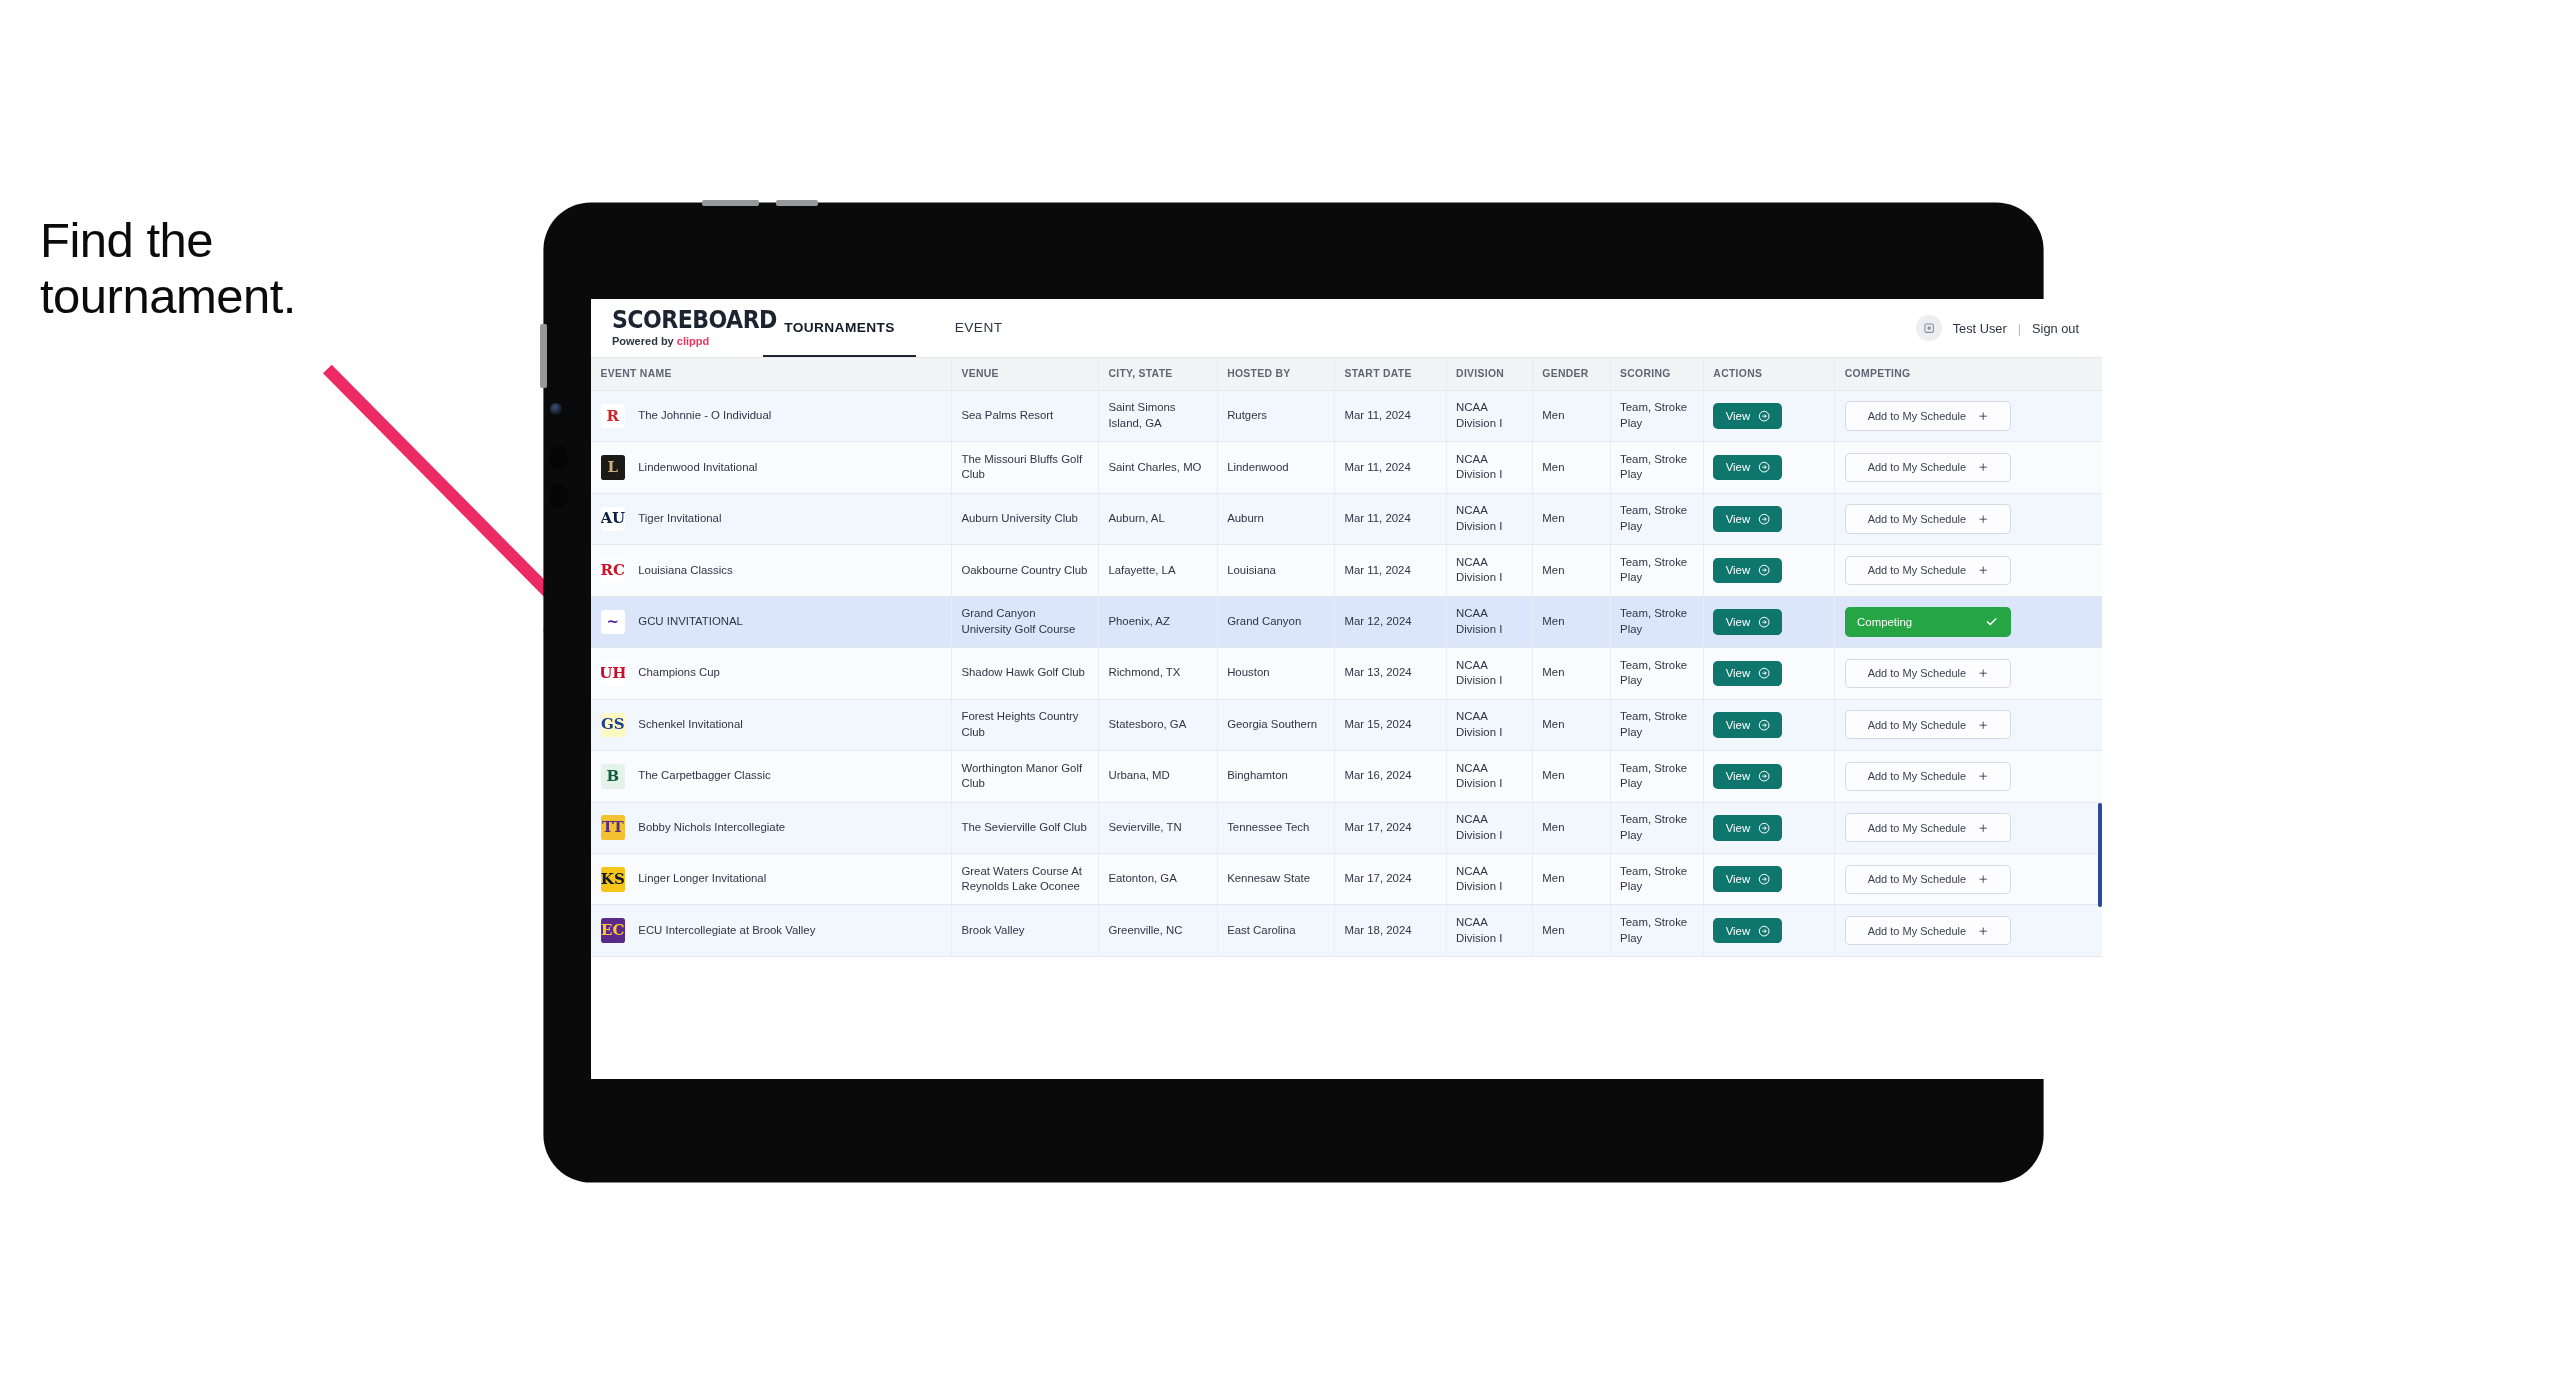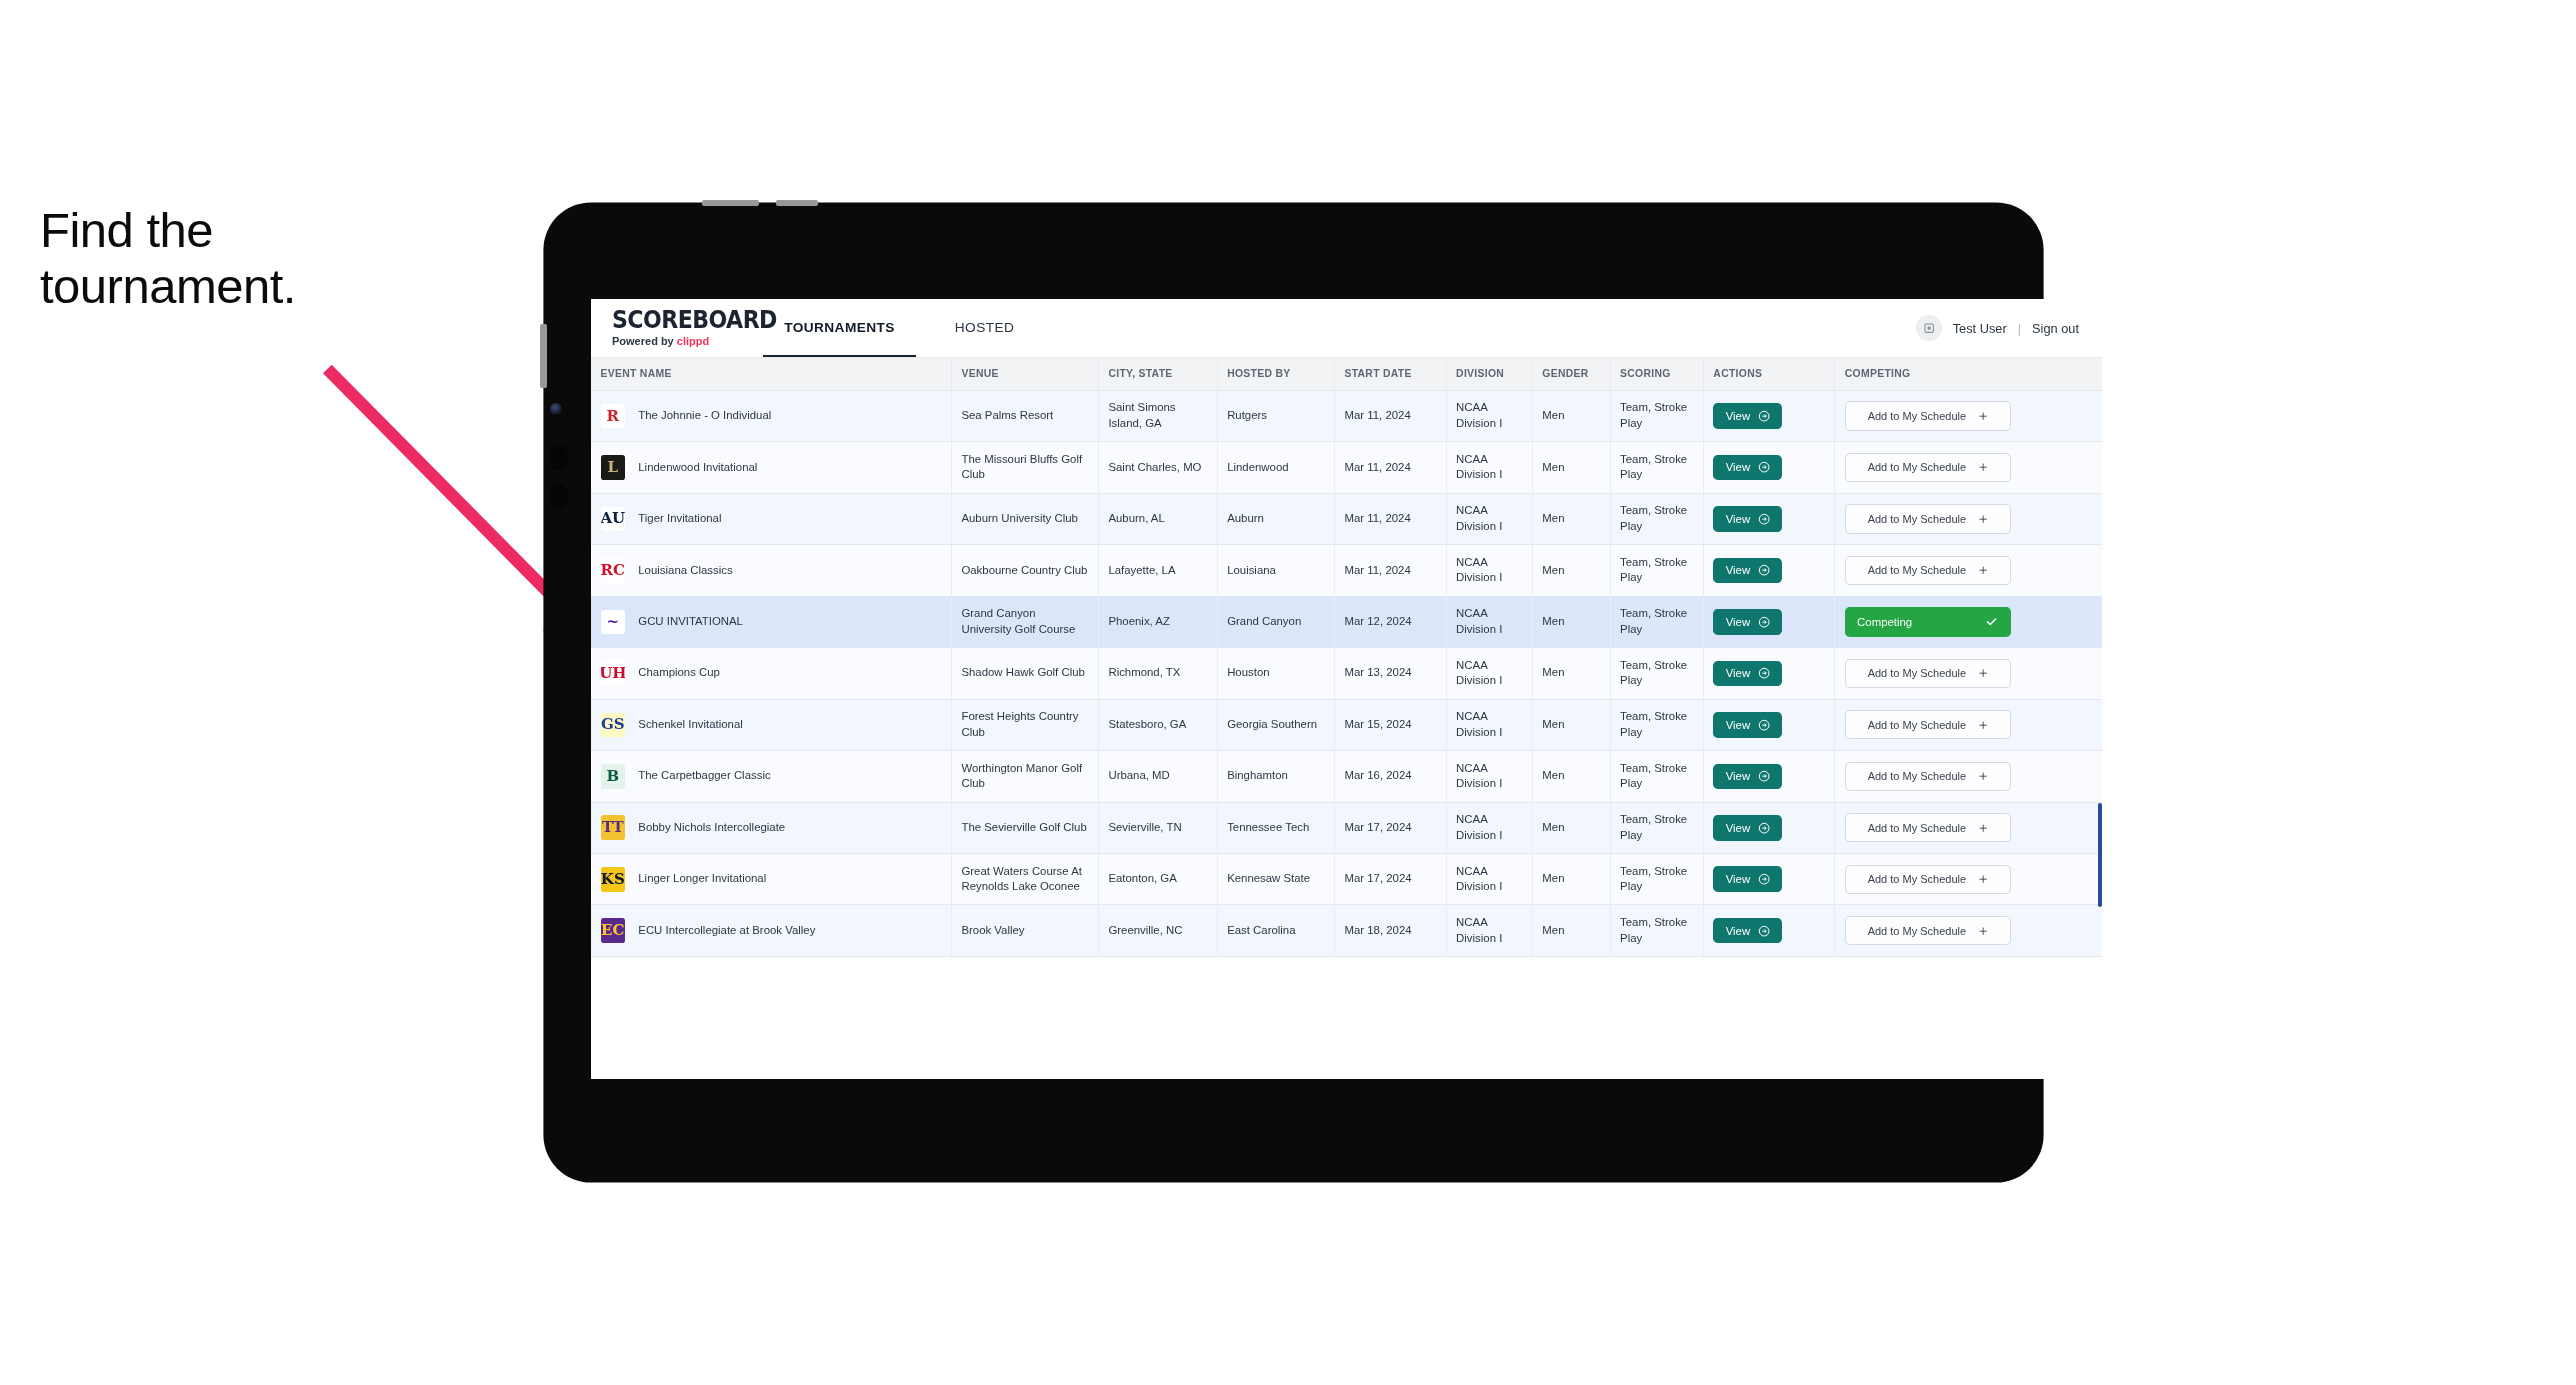--- a/index.html
+++ b/index.html
@@ -6,21 +6,21 @@
   html, body {
     width: 2576px; height: 1386px;
     background: #ffffff;
     font-family: "Liberation Sans", sans-serif;
     overflow: hidden;
   }
   .stage { position: relative; width: 2576px; height: 1386px; background: #fff; }
 
   
   .annot-left {
-    position: absolute; left: 40px; top: 202px; width: 407px;
+    position: absolute; left: 40px; top: 212px; width: 407px;
     font-size: 49px; line-height: 1.15; color: #0b0b0b; font-weight: 400;
     letter-spacing: -0.5px;
   }
   .annot-right {
     position: absolute; left: 2060px; top: 38px; width: 516px;
     font-size: 49px; line-height: 1.22; color: #0b0b0b; font-weight: 400;
     letter-spacing: -0.5px;
   }
   .annot-right b, .annot-left b { font-weight: 700; }
 
@@ -183,21 +183,21 @@
     <div class="topbar">
       <div class="brand">
         <div class="brand-title">SCOREBOARD</div>
         <div class="brand-sub">
           <span>Powered by </span><span class="clippd">clippd</span>
         </div>
       </div>
 
       <div class="navtabs">
         <div class="navtab active">TOURNAMENTS</div>
-        <div class="navtab">HOSTED</div>
+        <div class="navtab">EVENT</div>
       </div>
 
       <div class="topright">
         <div class="avatar">
           <svg width="12.3" height="12.3" viewBox="0 0 16 16" fill="none" stroke="#8a919c" stroke-width="1.4">
             <rect x="2.5" y="2.5" width="11" height="11" rx="1.6"></rect>
             <rect x="6" y="6" width="4" height="4" rx="0.6" fill="#8a919c" stroke="none"></rect>
           </svg>
         </div>
         <span>Test User</span>

